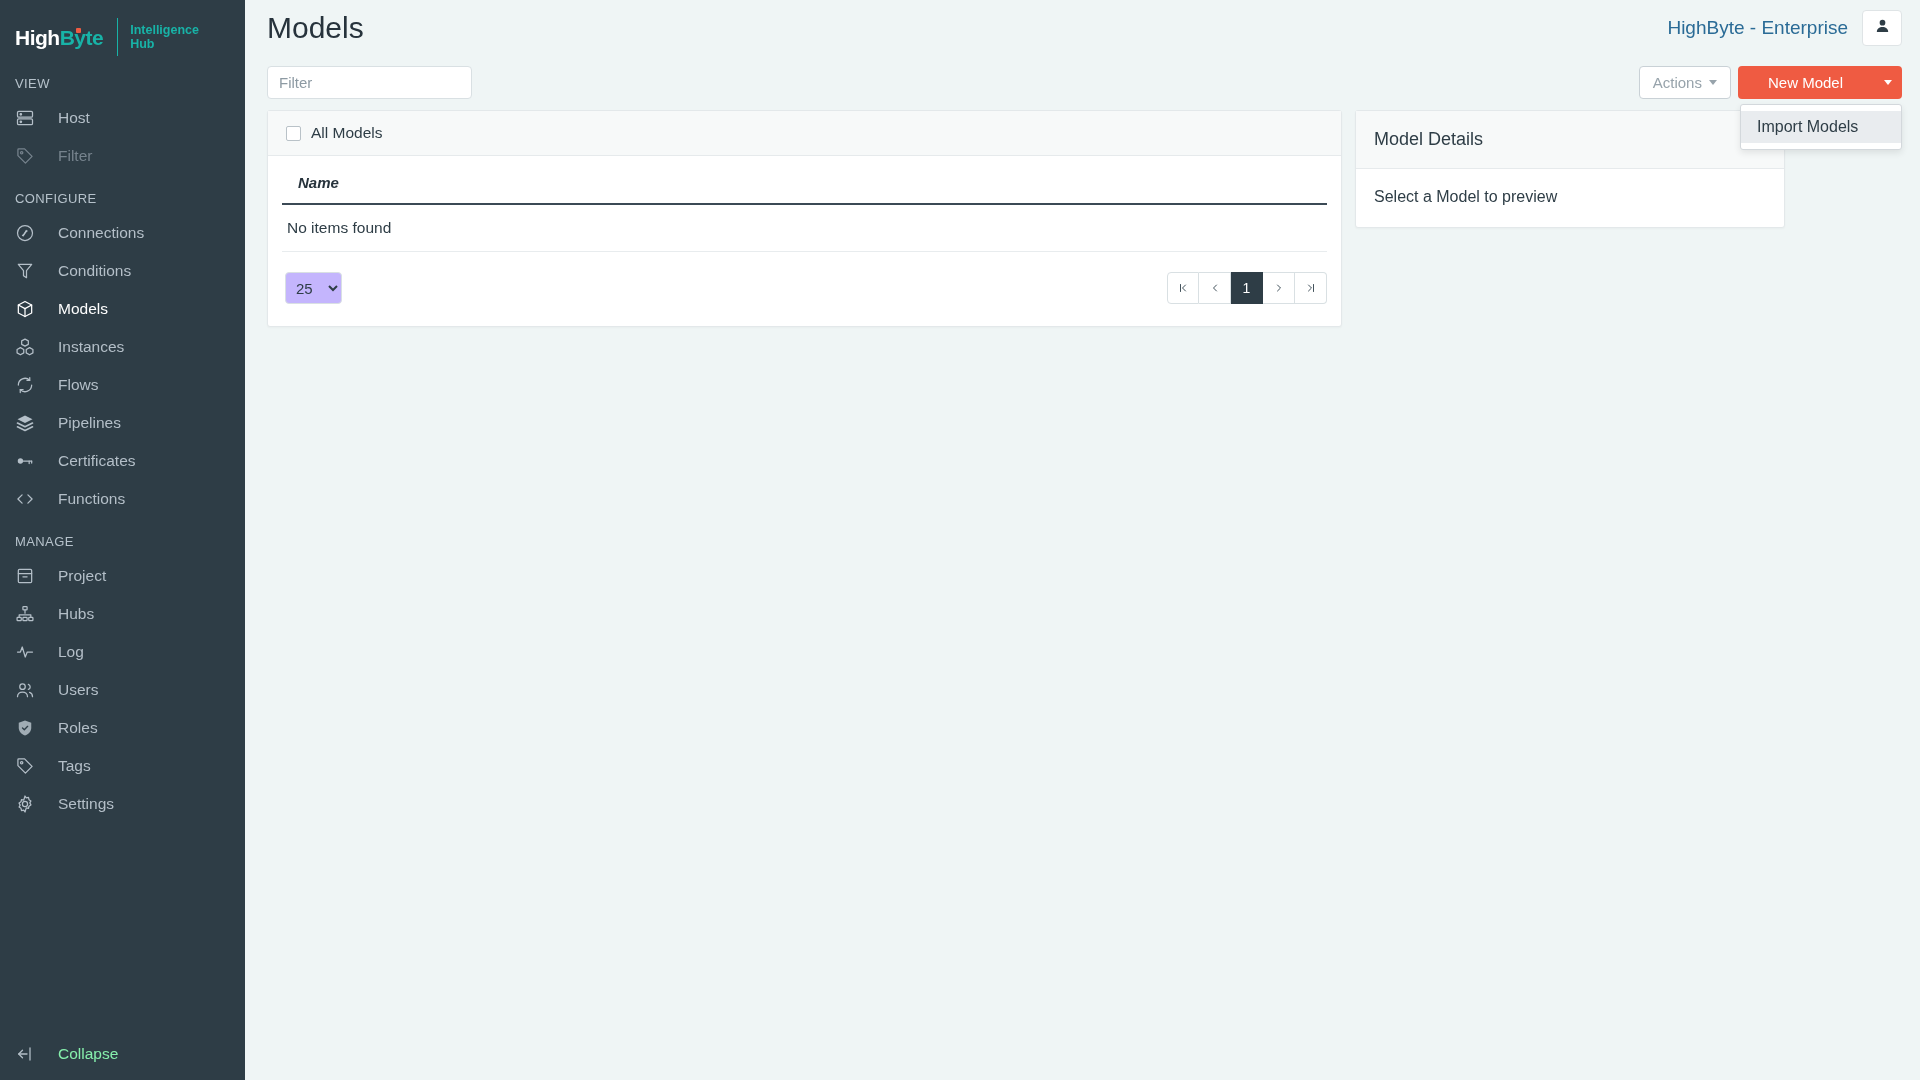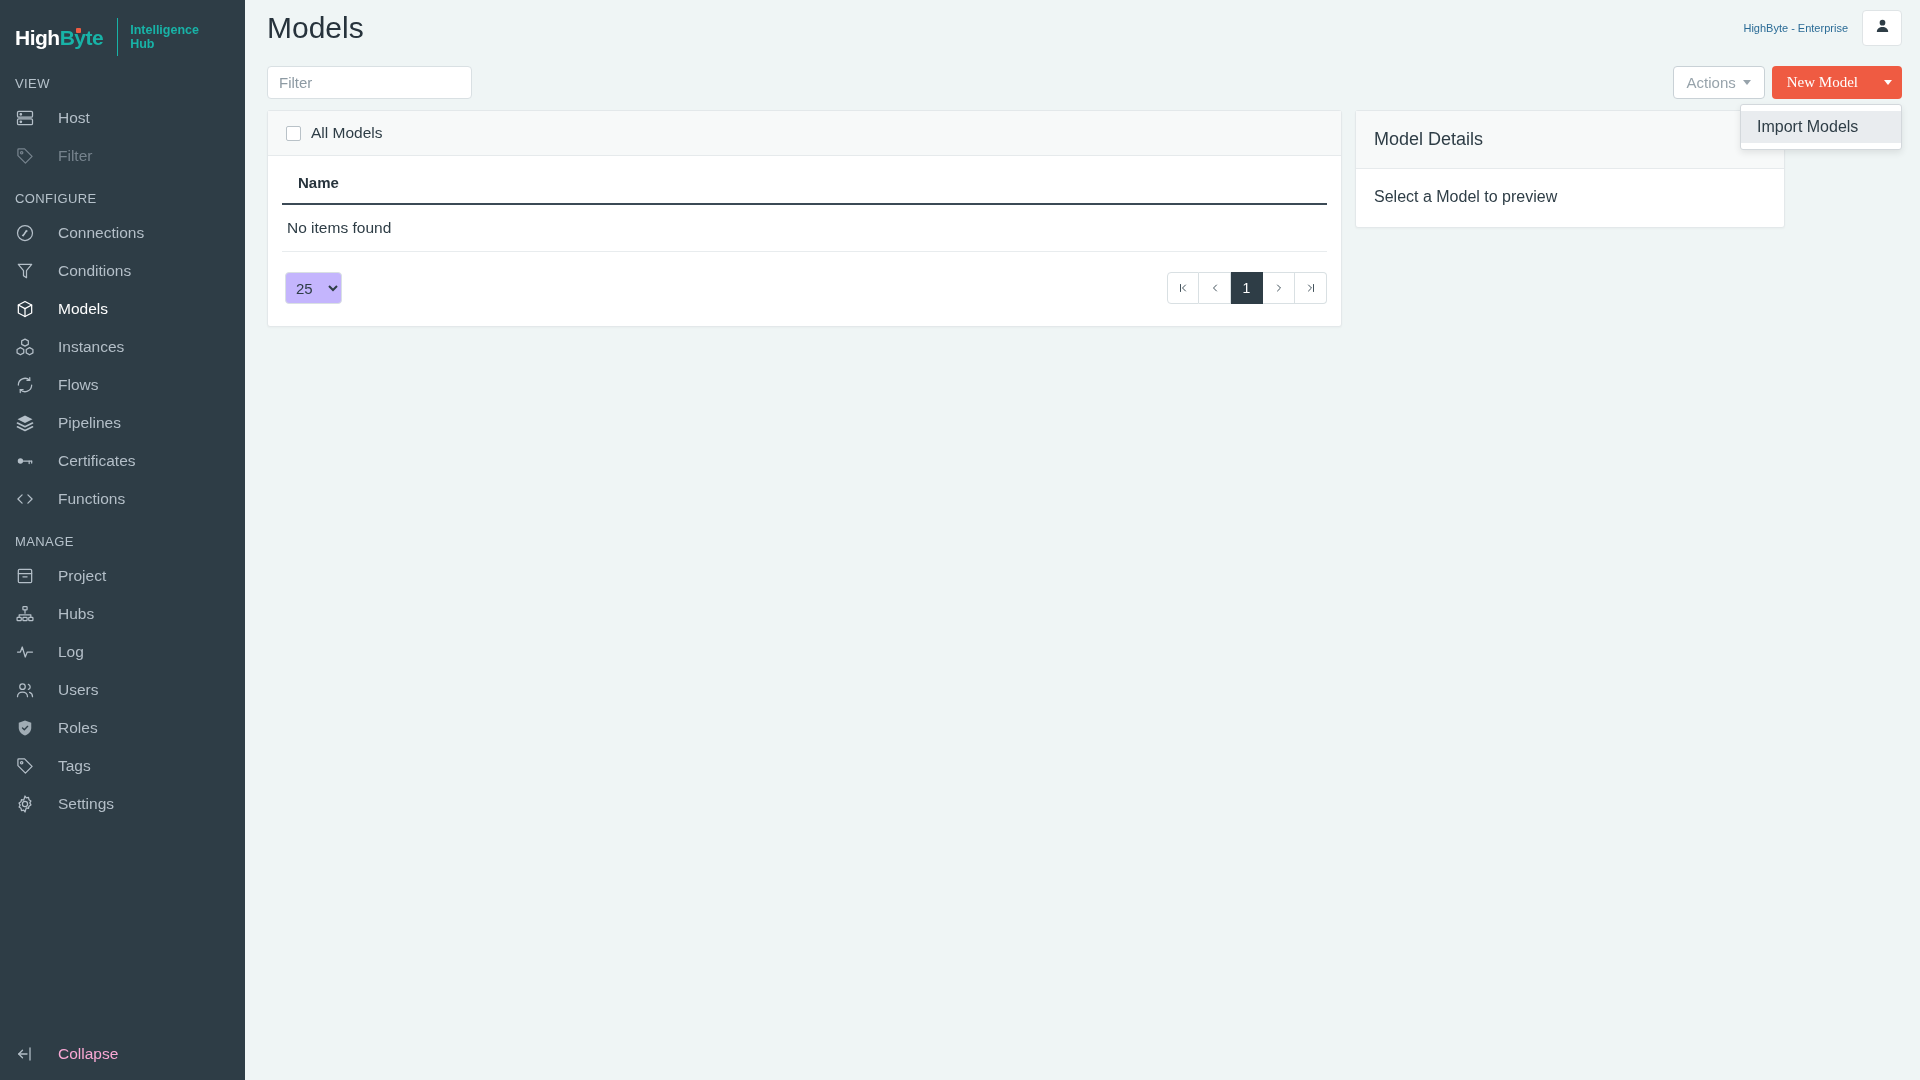--- a/index.html
+++ b/index.html
@@ -56,38 +56,38 @@
   .nav-item.disabled { color: #76838d; }
   .nav-item .ic {
     width: 26px; height: 22px; flex: 0 0 26px;
     display: flex; align-items: center; justify-content: flex-start;
     margin-right: 17px;
   }
   .nav-item svg { display: block; }
   .collapse-item {
     position: absolute; bottom: 0; left: 0; width: 245px;
     height: 52px; display: flex; align-items: center;
-    padding-left: 15px; color: #f9a8d4; font-size: 15.5px; cursor: pointer;
+    padding-left: 15px; color: #86efac; font-size: 15.5px; cursor: pointer;
   }
   .collapse-item .ic { width: 26px; margin-right: 17px; display:flex; }
 
   
   .main {
     flex: 1 1 auto; position: relative; height: 1080px;
     background: #eff5f5;
   }
   .topbar {
     height: 55px; display: flex; align-items: center;
     justify-content: space-between; padding: 0 18px 0 22px;
   }
   .page-title {
     font-size: 30px; color: #27333c; font-weight: 400;
   }
   .topbar-right { display: flex; align-items: center; gap: 14px; }
-  .acct-name { font-size: 11px; color: #2a6b96; }
+  .acct-name { font-size: 19px; color: #2a6b96; }
   .avatar-btn {
     width: 40px; height: 36px; background: #fff;
     border: 1px solid #dfe4e6; border-radius: 4px;
     display: flex; align-items: center; justify-content: center;
     cursor: pointer;
   }
 
   .toolbar {
     height: 55px; display: flex; align-items: center;
     justify-content: space-between; padding: 0 18px 0 22px;
@@ -109,23 +109,23 @@
     cursor: default; font-family: inherit;
   }
   .caret {
     width: 0; height: 0; border-left: 4.5px solid transparent;
     border-right: 4.5px solid transparent; border-top: 5px solid currentColor;
   }
   .split {
     display: flex; align-items: stretch; position: relative;
   }
   .btn-new {
-    height: 33px; padding: 0 15px; background: #ef5b42; color: #fff;
+    height: 33px; padding: 0 30px; background: #ef5b42; color: #fff;
     border: none; border-radius: 4px 0 0 4px; font-size: 15px;
-    cursor: pointer; font-family: Liberation Serif, serif;
+    cursor: pointer; font-family: Liberation Sans, sans-serif;
   }
   .btn-new-caret {
     width: 29px; background: #ef5b42; border: none;
     border-radius: 0 4px 4px 0; border-left: 1px solid #e2miss;
     display: flex; align-items: center; justify-content: center;
     color: #fff; cursor: pointer;
   }
   .dropdown-menu {
     position: absolute; top: 38px; right: 0;
     min-width: 162px; background: #fff;
@@ -156,21 +156,21 @@
     width: 15px; height: 15px; border: 1px solid #b9c2c8;
     border-radius: 2px; background: #fff; margin-right: 10px;
     cursor: pointer; flex: 0 0 15px;
   }
   .card-head-label { font-size: 15.5px; color: #2e3d46; }
 
   .table-wrap { padding: 0 14px; }
   table { width: 100%; border-collapse: collapse; }
   th {
     text-align: left; font-size: 15px; font-weight: 700; color: #27333c;
-    padding: 18px 0 12px 16px; border-bottom: 2px solid #3b4a55;
+    padding: 18px 0 12px 16px; border-bottom: 2px solid #3b4a55; font-style: italic;
   }
   td {
     font-size: 15.5px; color: #2e3d46; padding: 14px 0 14px 5px;
     border-bottom: 1px solid #e8ecee;
   }
   .pager-row {
     display: flex; align-items: center; justify-content: space-between;
     padding: 20px 14px 22px 17px;
   }
   .page-size {

